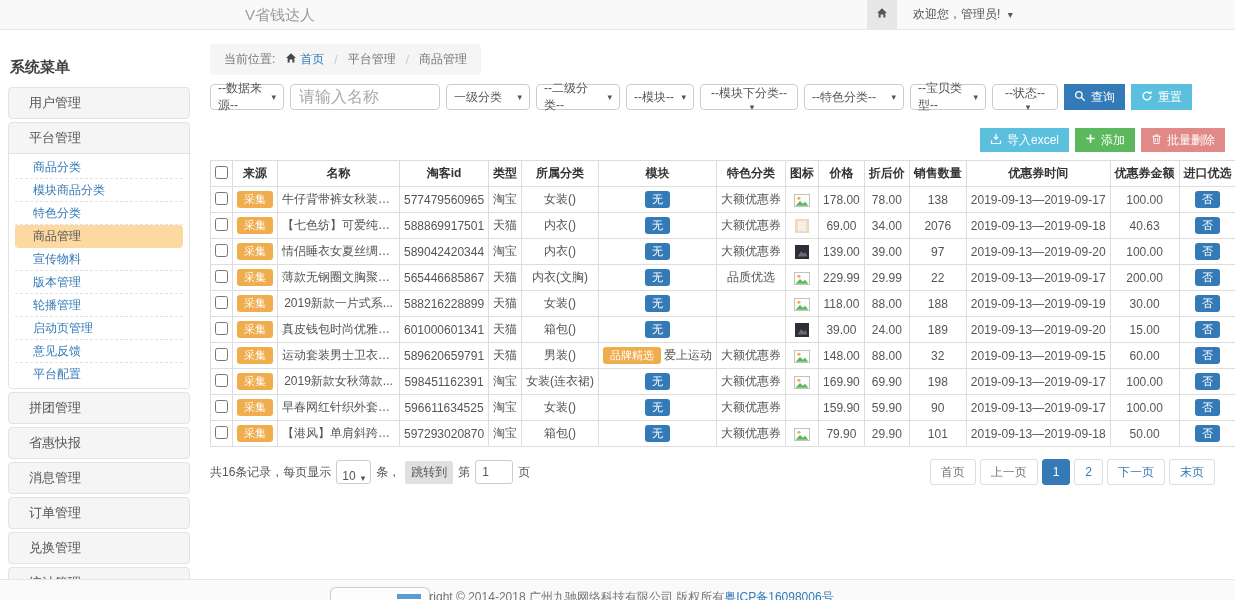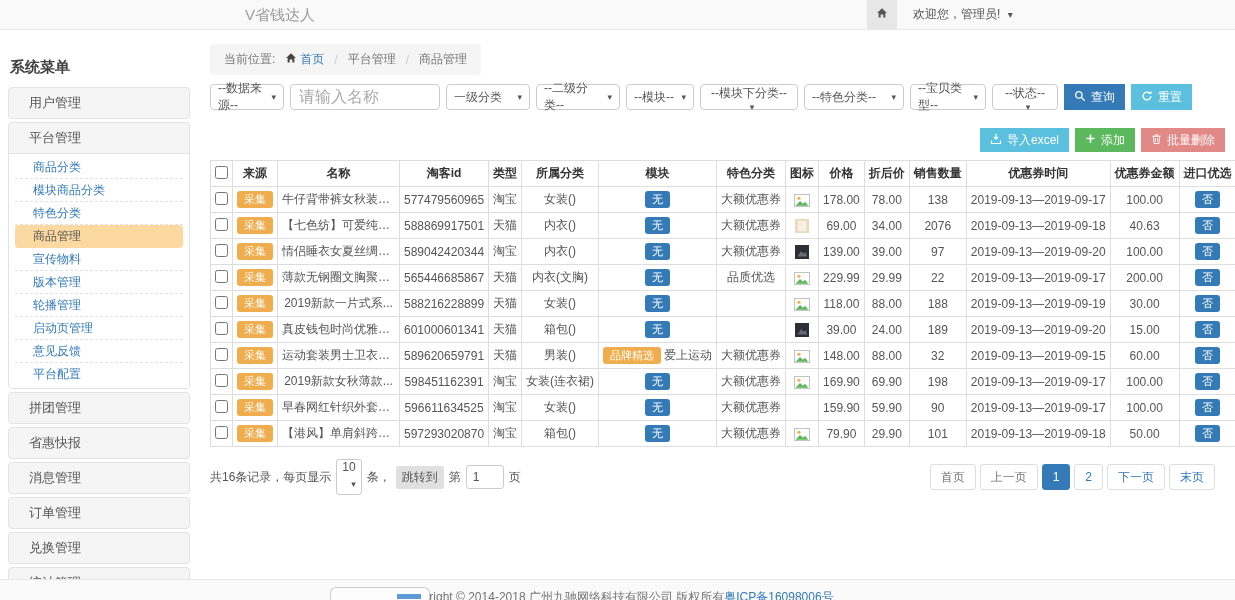--- a/index.html
+++ b/index.html
@@ -60,22 +60,22 @@
   td { color:#555; }
   td.name-cell { max-width:122px; overflow:hidden; text-overflow:ellipsis; }
   .badge { display:inline-block; padding:2px 7px; border-radius:3px; color:#fff; font-size:11px; line-height:13px; }
   .badge-orange { background:#f0ad4e; }
   .badge-blue { background:#337ab7; }
   .module-cell { display:inline-flex; align-items:center; gap:3px; }
   .icon-cell span { display:inline-flex; vertical-align:middle; }
 
   .pager-row { display:flex; justify-content:space-between; align-items:center; margin-top:12px; }
   .pager-left { display:inline-flex; align-items:center; gap:5px; color:#555; }
-  .mini-select { height:36px; border:1px solid #ccc; border-radius:3px; background:#fff;
-    display:inline-flex; align-items:flex-end; padding:0 5px; gap:5px; cursor:pointer;flex-direction:column; }
+  .mini-select { height:24px; border:1px solid #ccc; border-radius:3px; background:#fff;
+    display:inline-flex; align-items:flex-end; padding:0 5px; gap:5px; cursor:pointer; }
   .mini-select .caret { font-size:9px; }
   .jump-label { background:#e0e0e0; padding:3px 6px; border-radius:2px; color:#555; cursor:pointer; }
   .jump-input { width:38px; height:24px; border:1px solid #ccc; border-radius:3px; padding:0 6px;
     font-size:12px; color:#555; font-family:inherit; }
   .pager-right { display:inline-flex; gap:4px; margin-right:10px; }
   .page-btn { height:26px; padding:0 10px; border:1px solid #ddd; border-radius:3px; background:#fff;
     color:#337ab7; font-size:12px; cursor:pointer; font-family:inherit; }
   .page-btn.disabled { color:#777; cursor:default; }
   .page-btn.active { background:#337ab7; border-color:#337ab7; color:#fff; }
 

